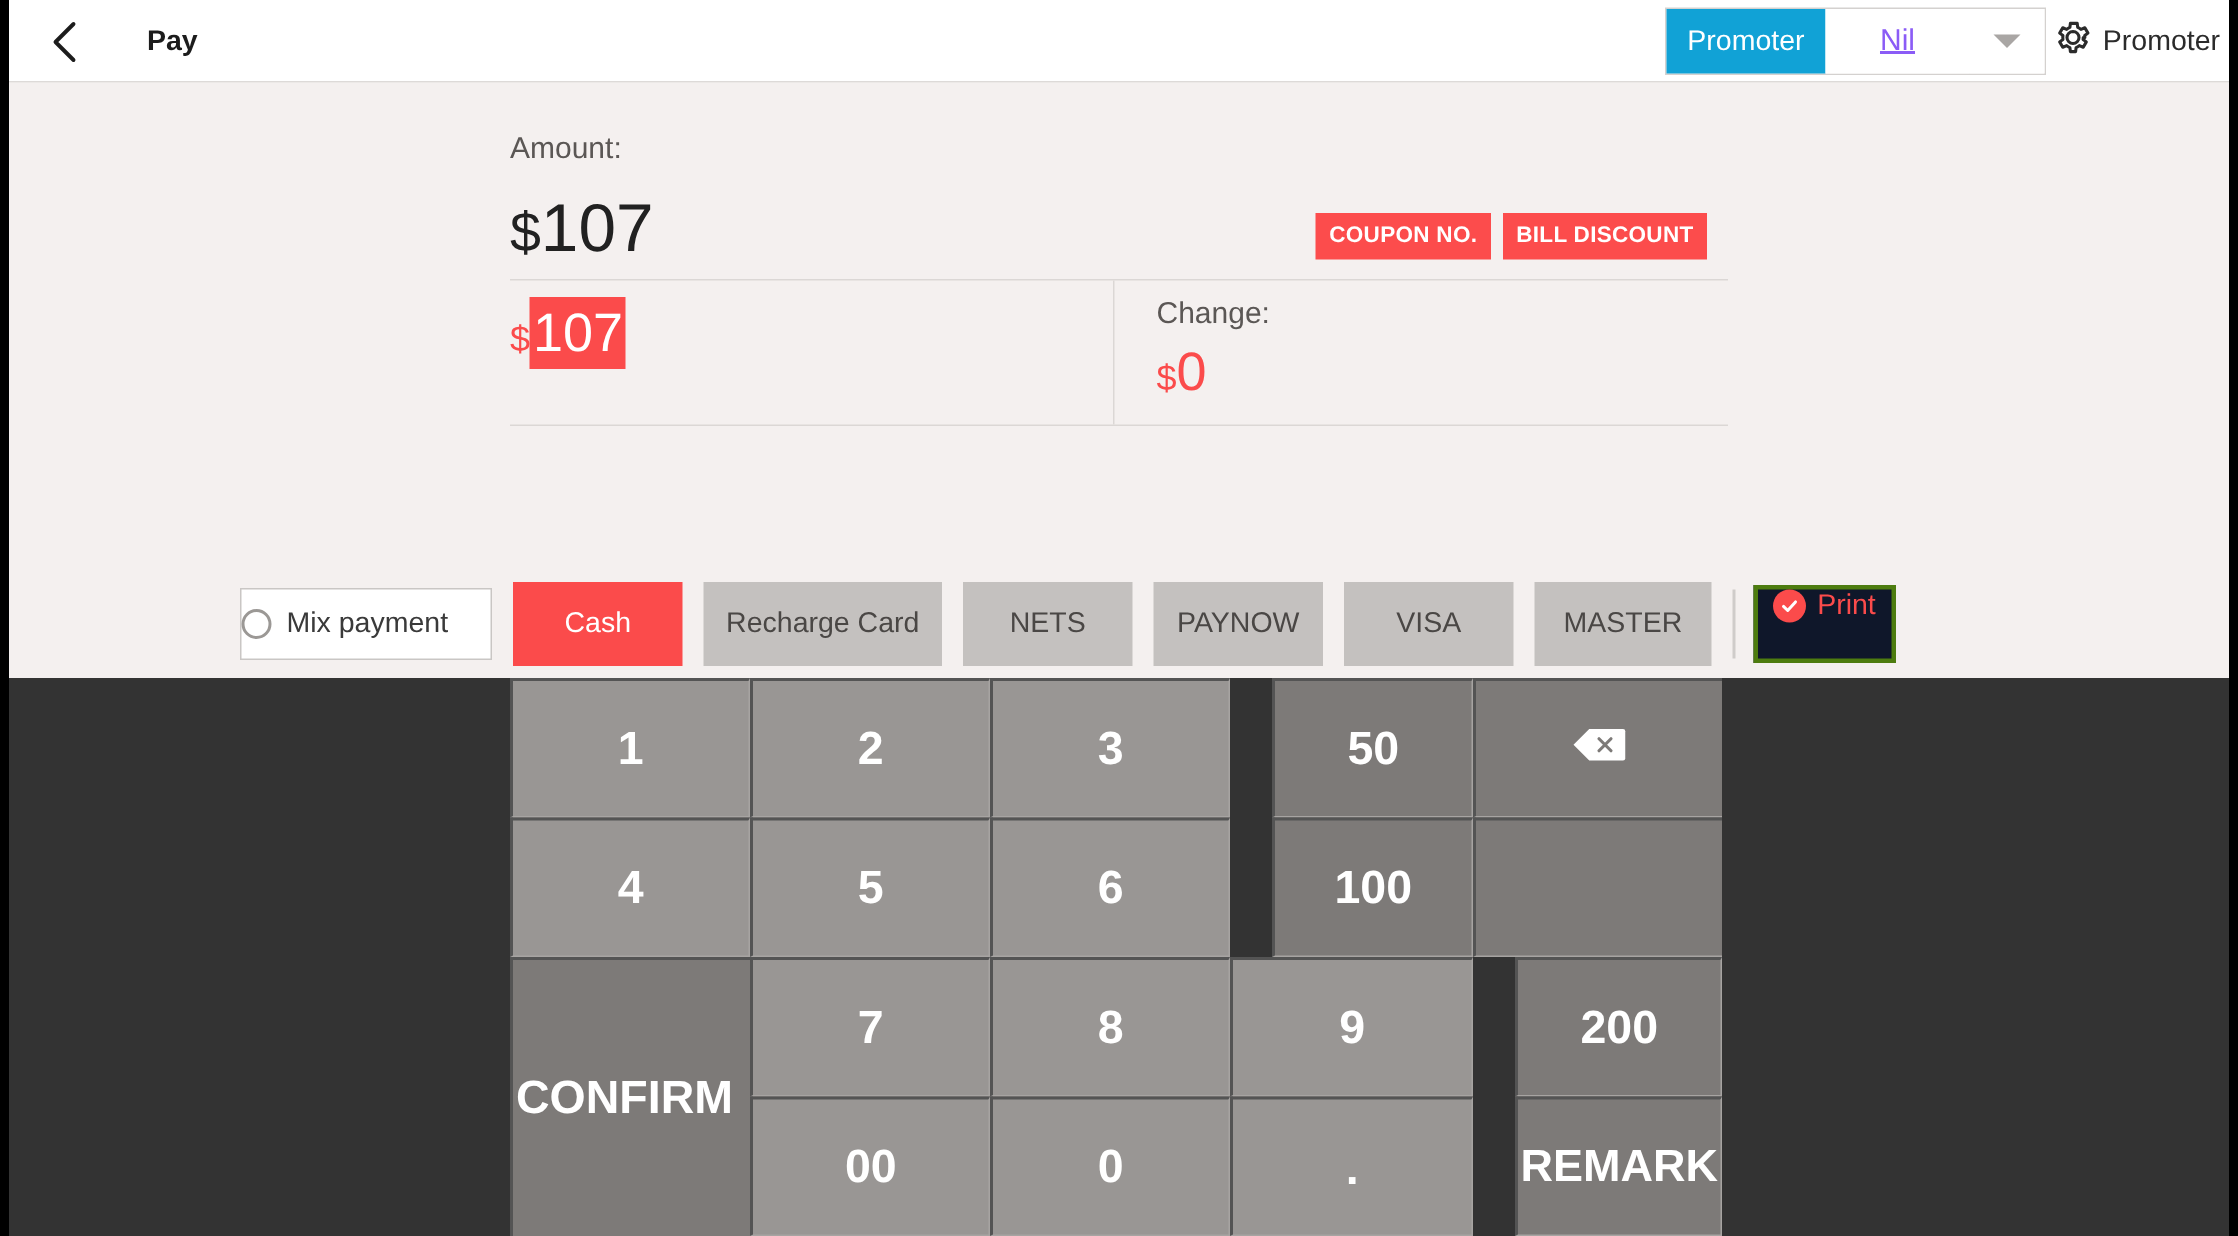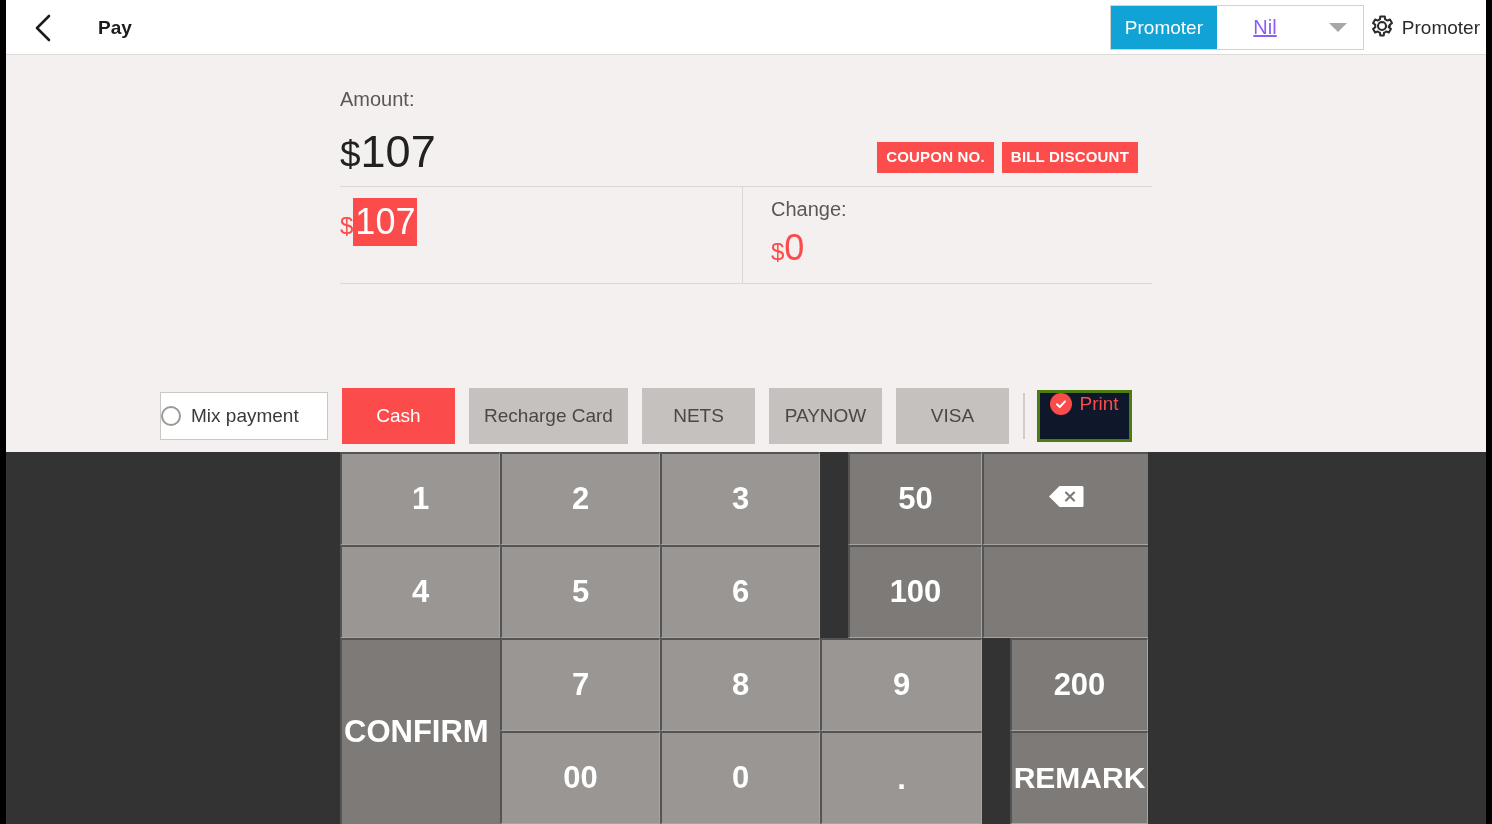--- a/index.html
+++ b/index.html
@@ -451,20 +451,21 @@
     <div class="mix-box">
       <span class="radio-circle"></span>
       <span class="mix-label">Mix payment</span>
     </div>
 
     <button class="pay-btn active" id="btn-cash">Cash</button>
     <button class="pay-btn" id="btn-recharge">Recharge Card</button>
     <button class="pay-btn" id="btn-nets">NETS</button>
     <button class="pay-btn" id="btn-paynow">PAYNOW</button>
     <button class="pay-btn" id="btn-visa">VISA</button>
+    <button class="pay-btn" id="btn-master">MASTER</button>
 
     <div class="v-divider"></div>
 
     <div id="print-btn">
       <span class="check-circle">
         <svg width="14" height="14" viewBox="0 0 14 14">
           <polyline points="3,7.3 5.8,10 11,4.3" fill="none" stroke="#ffffff" stroke-width="2" stroke-linecap="round" stroke-linejoin="round"></polyline>
         </svg>
       </span>
       <span id="print-label">Print</span>

